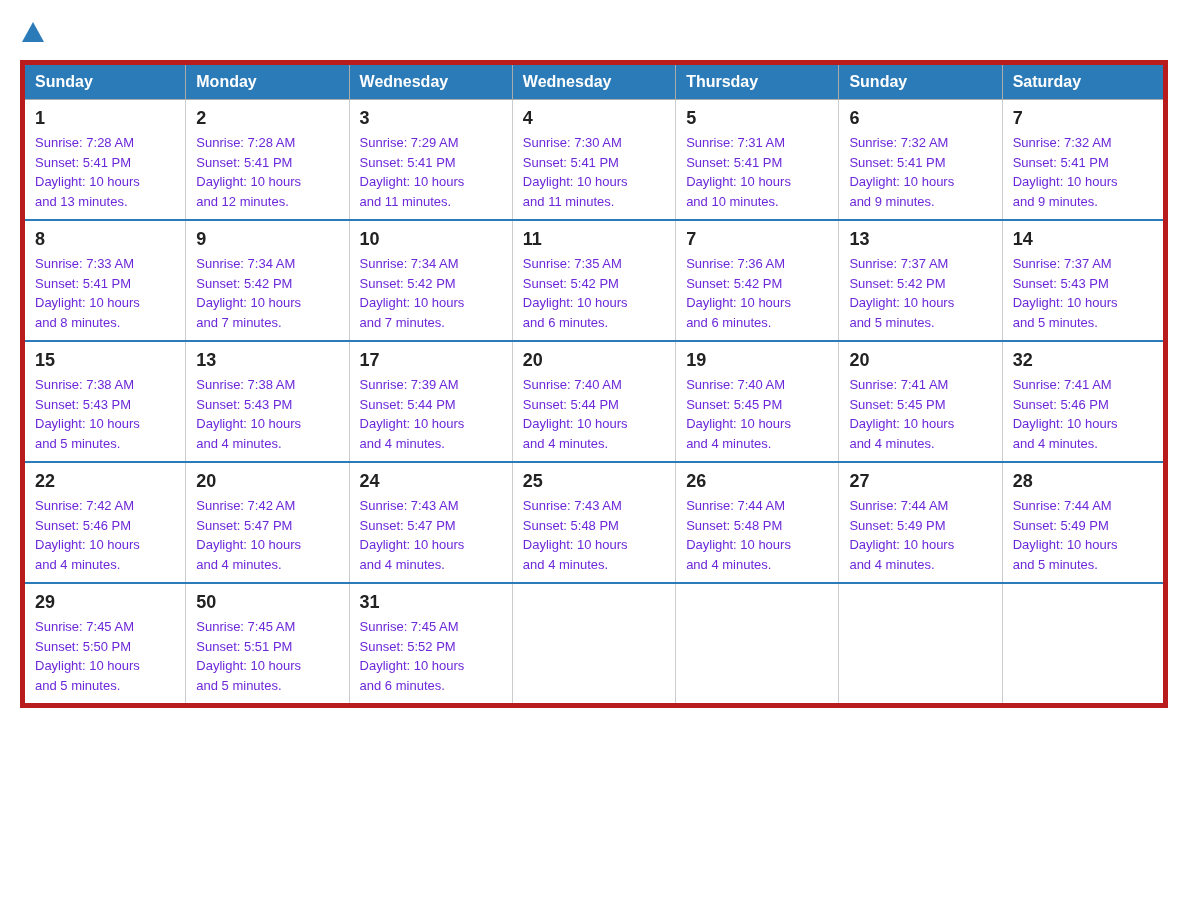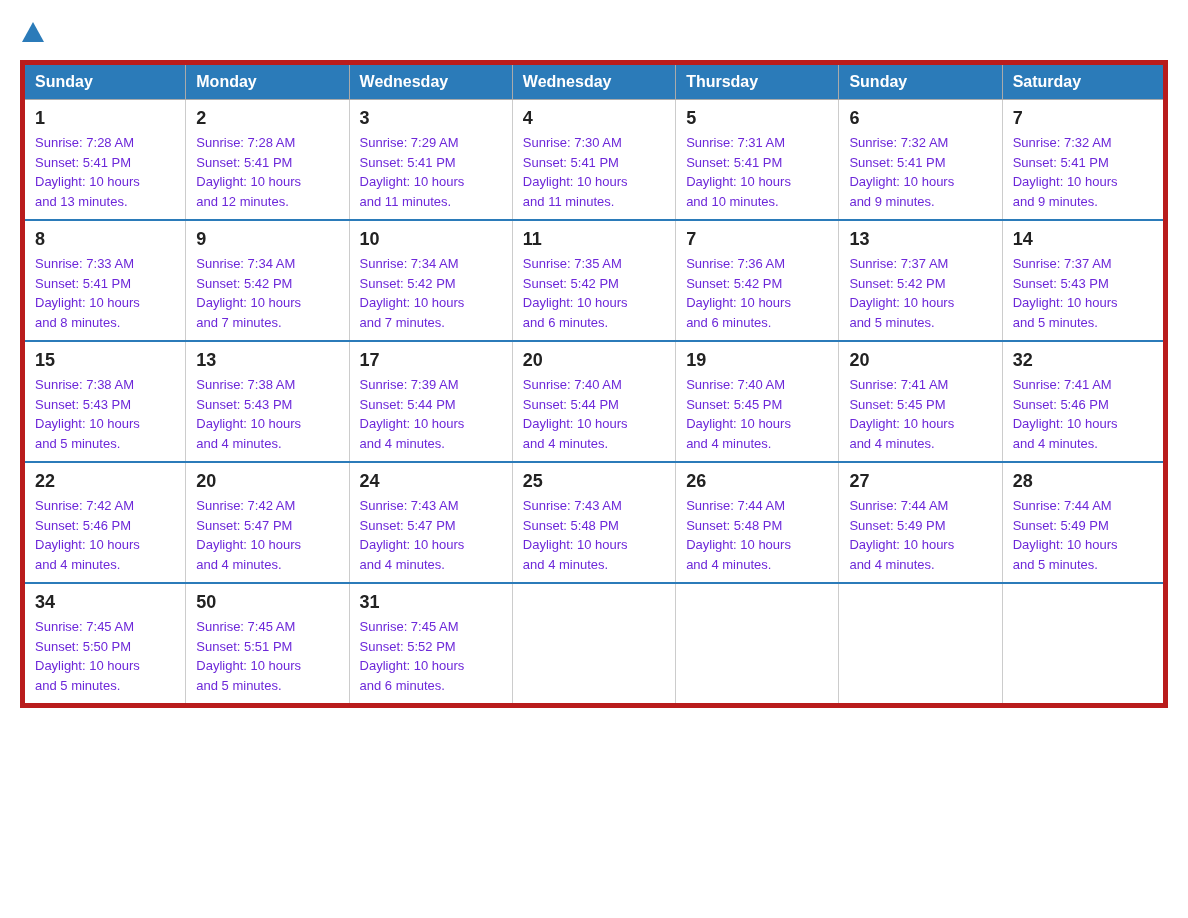--- a/index.html
+++ b/index.html
@@ -375,21 +375,21 @@
         <span class="day-info">
           Sunrise: 7:44 AM<br>
           Sunset: 5:49 PM<br>
           Daylight: 10 hours<br>
           and 5 minutes.
         </span>
       </td>
       </tr>
       <tr class="row-divider">
         <td>
-        <span class="day-number">34</span>
+        <span class="day-number">29</span>
         <span class="day-info">
           Sunrise: 7:45 AM<br>
           Sunset: 5:50 PM<br>
           Daylight: 10 hours<br>
           and 5 minutes.
         </span>
       </td>
         <td>
         <span class="day-number">50</span>
         <span class="day-info">

